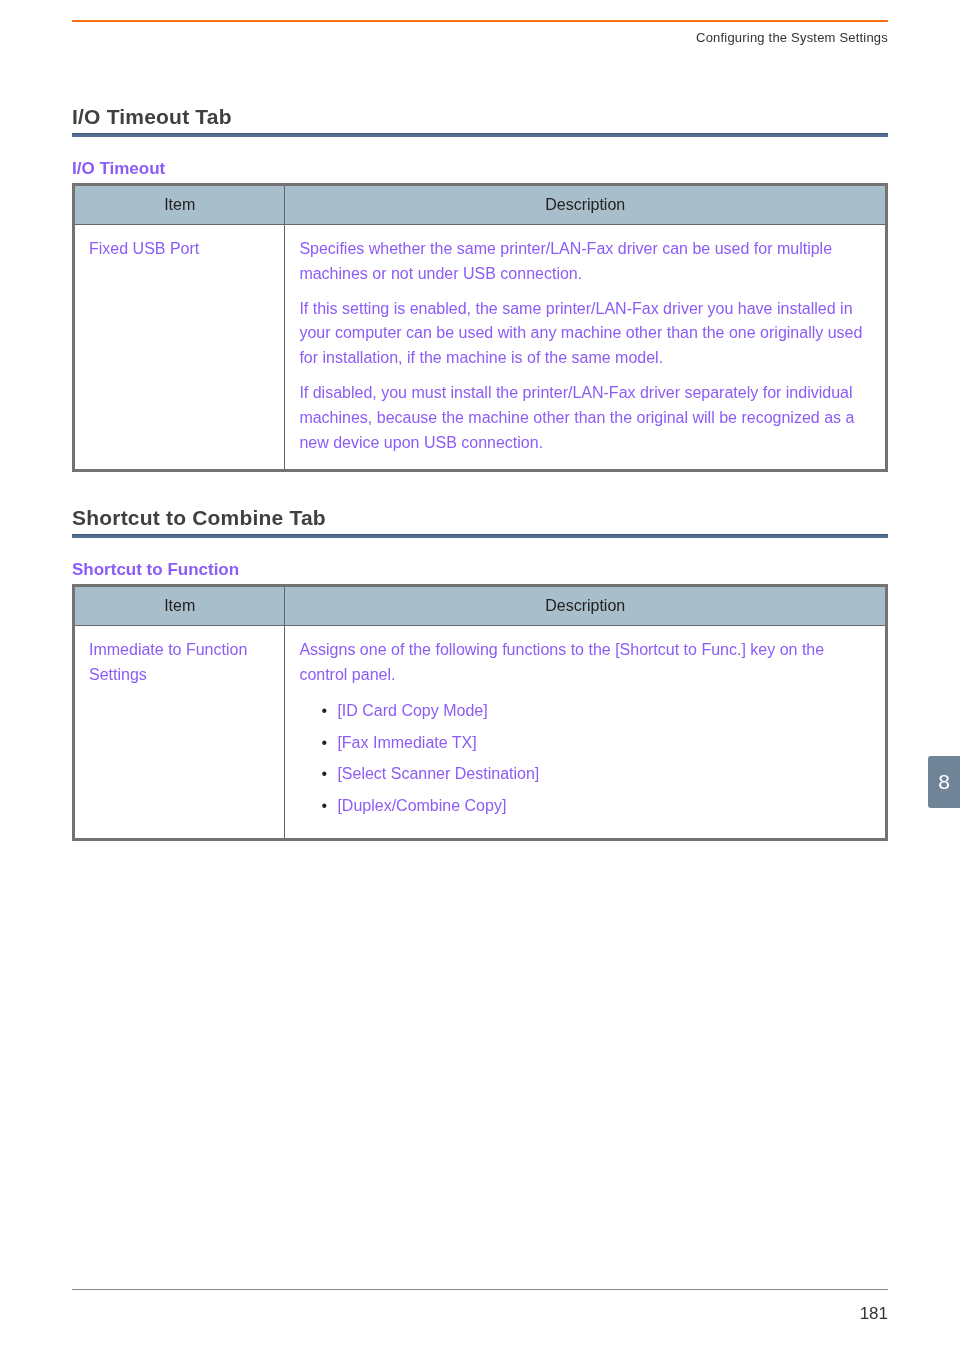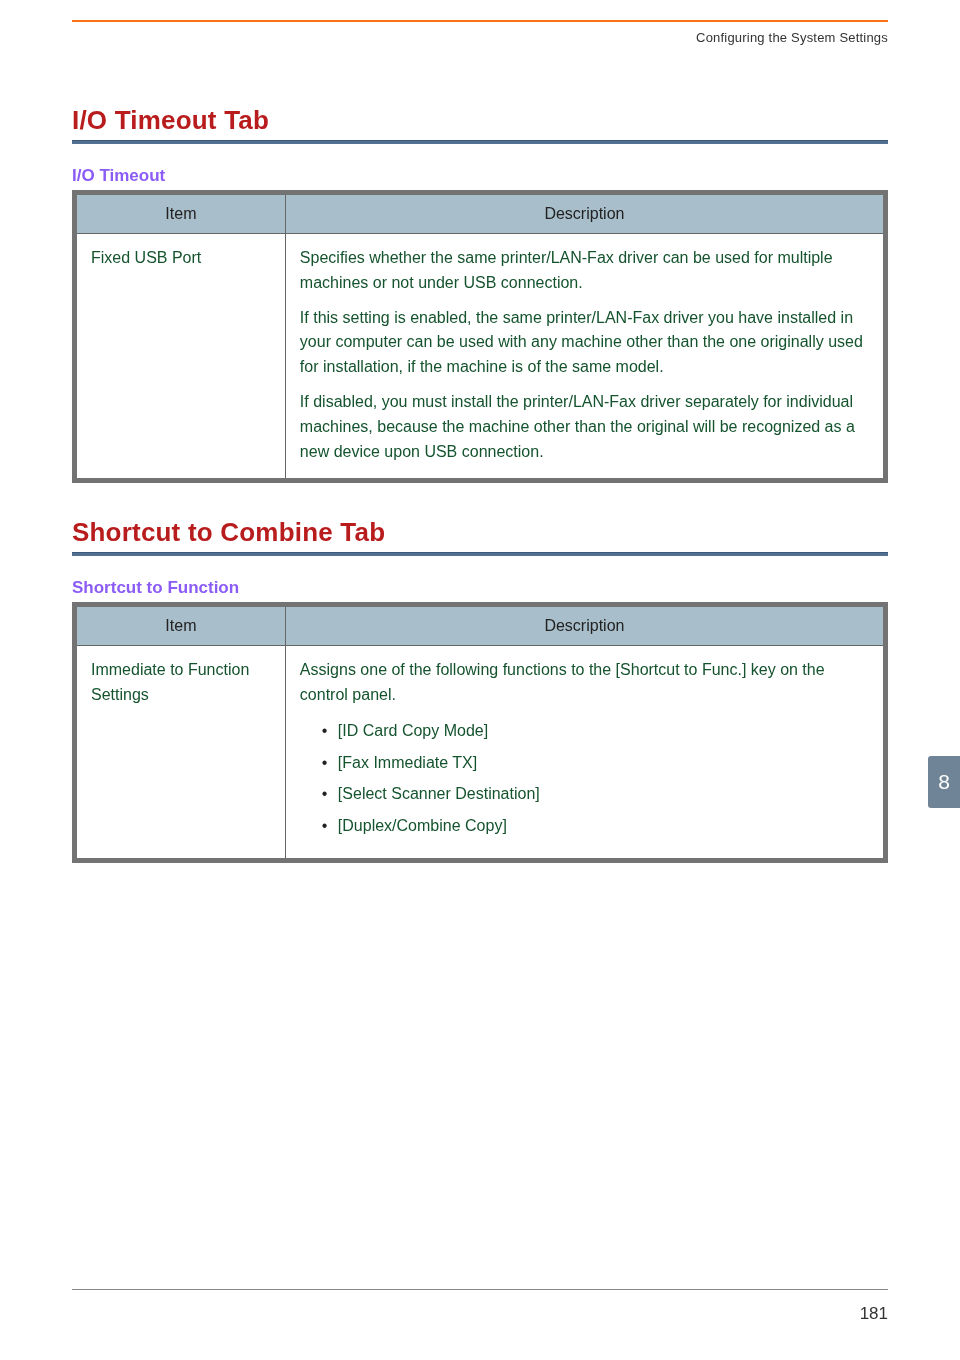--- a/index.html
+++ b/index.html
@@ -20,60 +20,60 @@
     padding-top: 8px;
     margin-bottom: 60px;
   }
   .header-text {
     text-align: right;
     font-size: 13px;
     color: #333;
     letter-spacing: 0.2px;
   }
   .section-title {
-    font-size: 26px;
+    font-size: 21px;
     font-weight: 600;
-    color: #b91c1c;
+    color: #404040;
     letter-spacing: 0.2px;
     margin-bottom: 4px;
   }
   .blue-divider {
     height: 4px;
     background: linear-gradient(#536f91, #536f91);
     border-top: 1px solid #3d577a;
     margin-bottom: 22px;
   }
   .subheading {
     font-size: 17px;
     font-weight: 600;
     color: #8b5cf6;
     margin-bottom: 4px;
   }
   table.settings {
     width: 100%;
     border-collapse: collapse;
-    border: 5px solid #737373;
+    border: 3px solid #737373;
     margin-bottom: 34px;
   }
   table.settings th {
     background: #a8beca;
     font-weight: 400;
     font-size: 16px;
     color: #222;
     padding: 10px 8px;
     border: 1px solid #666;
     text-align: center;
   }
   table.settings td {
     border: 1px solid #666;
     padding: 12px 14px 14px 14px;
     font-size: 16px;
     line-height: 1.55;
     vertical-align: top;
-    color: #14532d;
+    color: #8b5cf6;
   }
   table.settings td.col-item { width: 26%; }
   table.settings td.col-desc p { margin-bottom: 10px; }
   table.settings td.col-desc p:last-child { margin-bottom: 0; }
   ul.bullets {
     list-style: none;
     padding-left: 22px;
     margin-top: 4px;
   }
   ul.bullets li {

